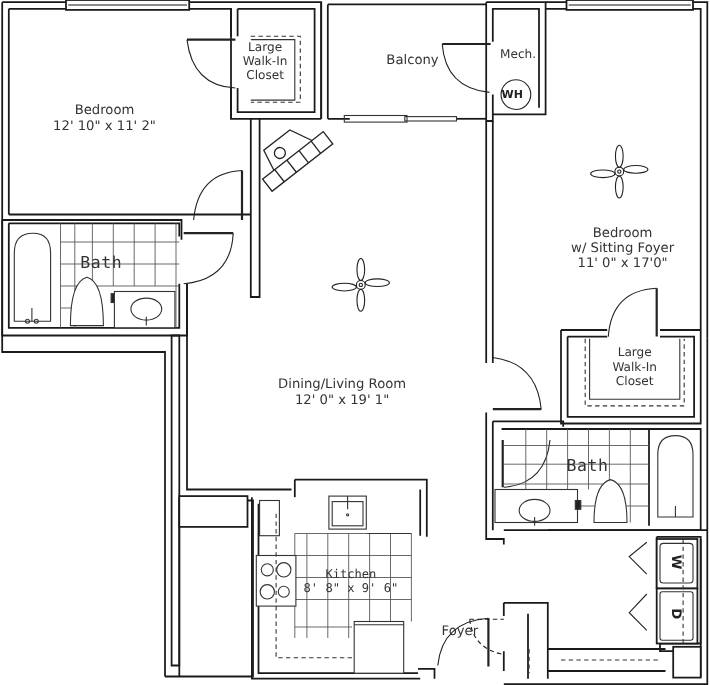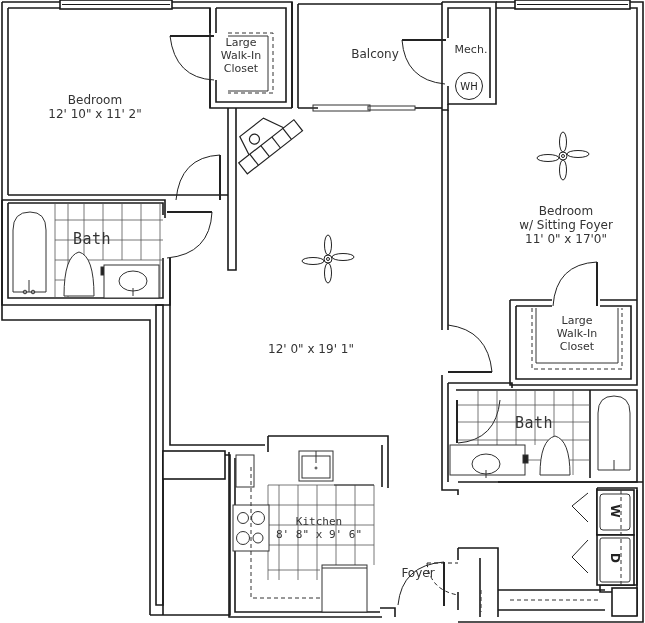--- a/index.html
+++ b/index.html
@@ -2,21 +2,21 @@
 <html><head>
 <meta charset="utf-8">
 <style>
   html, body { margin: 0; padding: 0; background: #ffffff; }
   body { width: 645px; height: 623px; position: relative; overflow: hidden; font-family: "DejaVu Sans", sans-serif; }
   #plan { position: absolute; left: 0; top: 0; }
   .lbl { position: absolute; text-align: center; color: #333333; font-size: 12px; line-height: 14px; white-space: nowrap; transform: translateX(-50%); }
   .lbl span { display: block; }
   .lbl.small { font-size: 11px; line-height: 13px; }
   .lbl.bath { font-size: 15px; font-family: "DejaVu Sans Mono", monospace; letter-spacing: 0.5px; }
-  .wh { position: absolute; width: 26px; height: 26px; border: 1.5px solid #222; border-radius: 50%; display: flex; align-items: center; justify-content: center; font-size: 10px; color: #222; }
+  .wh { position: absolute; width: 26px; height: 26px; border: 1.5px solid #222; border-radius: 50%; display: flex; align-items: center; justify-content: flex-start; font-size: 10px; color: #222; font-weight: bold; }
   .appl { position: absolute; font-size: 12px; font-weight: bold; color: #222; transform: rotate(90deg); }
 </style>
 </head>
 <body>
 
 <svg id="plan" width="645" height="623" viewBox="0 0 645 623" xmlns="http://www.w3.org/2000/svg">
   <defs>
     <g id="fan">
       <circle cx="0" cy="0" r="4" fill="none" stroke="#222" stroke-width="1"></circle>
       <circle cx="0" cy="0" r="1.5" fill="none" stroke="#222" stroke-width="1"></circle>
@@ -290,20 +290,21 @@
 
 <div class="lbl bath" style="left:92px; top:232px;">
   <span>Bath</span>
 </div>
 
 <div class="lbl bath" style="left:534px; top:416px;">
   <span>Bath</span>
 </div>
 
 <div class="lbl" style="left:311px; top:342px;">
+  <span>Dining/Living Room</span>
   <span>12' 0" x 19' 1"</span>
 </div>
 
 <div class="lbl small" style="left:319px; top:515px; font-family:'DejaVu Sans Mono', monospace;">
   <span>Kitchen</span>
   <span>8' 8" x 9' 6"</span>
 </div>
 
 <div class="lbl" style="left:418px; top:518px;margin-top:48px;">
   <span>Foyer</span>

